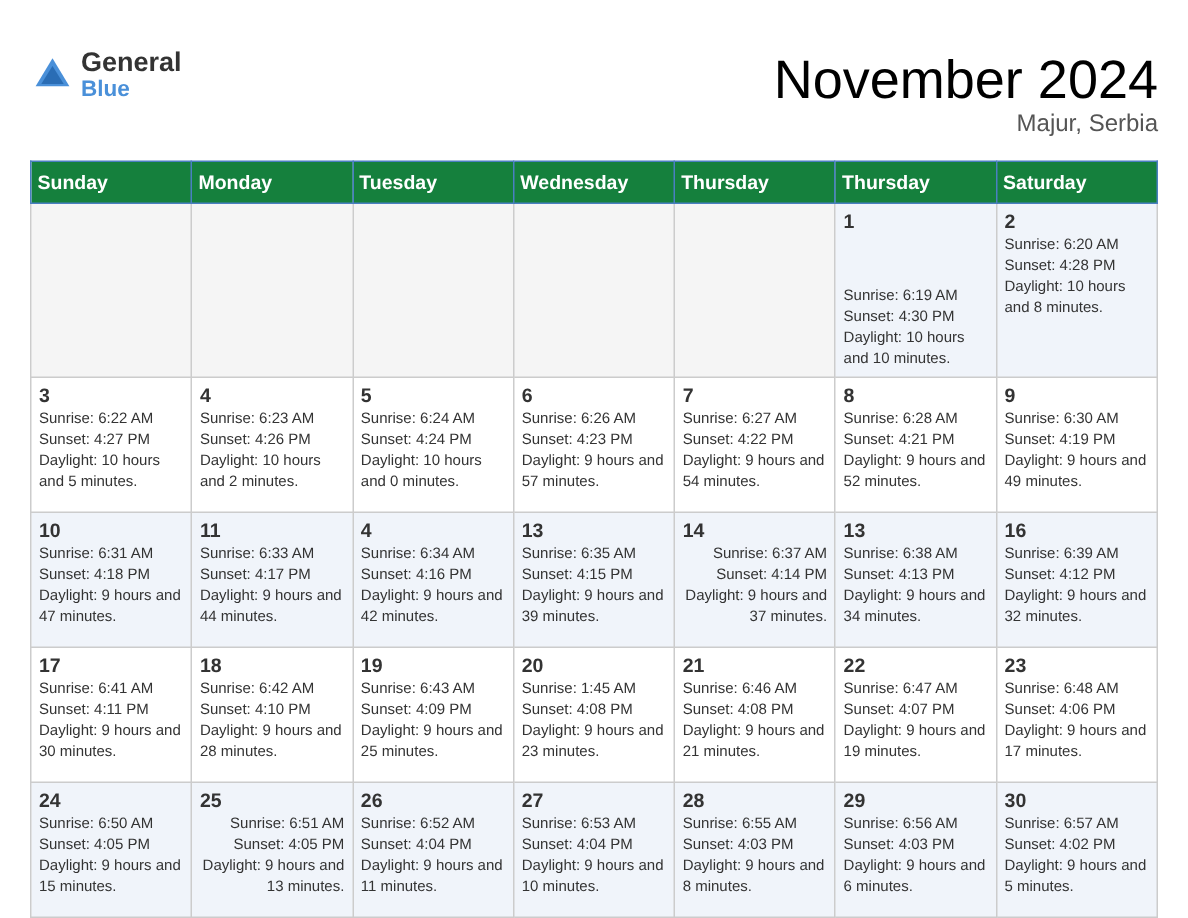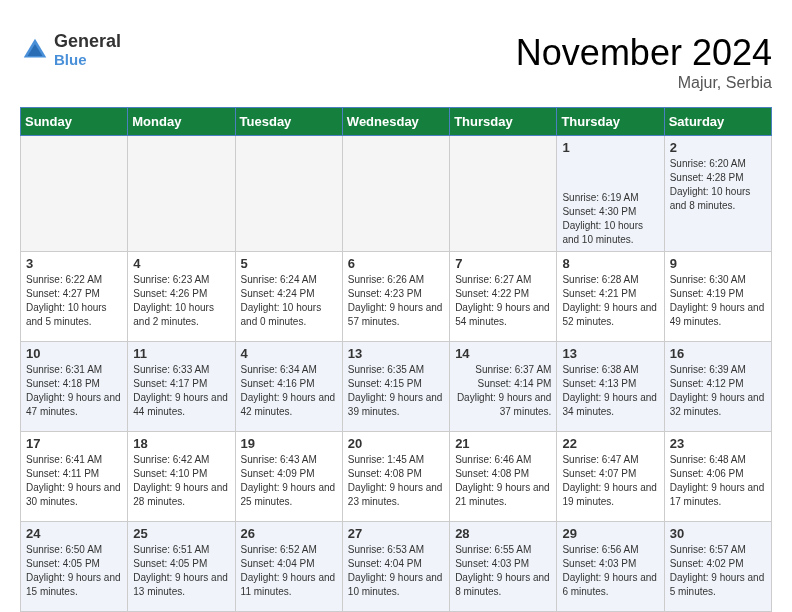--- a/index.html
+++ b/index.html
@@ -209,21 +209,21 @@
         </tr>
         <tr>
           <td class="alt-row">
             <span class="day-num">24</span>
             <div class="day-info" style="white-space: pre-line;">Sunrise: 6:50 AM
 Sunset: 4:05 PM
 Daylight: 9 hours and 15 minutes.</div>
           </td>
           <td class="alt-row">
             <span class="day-num">25</span>
-            <div class="day-info" style="white-space: pre-line;">Sunrise: 6:51 AM
+            <div class="day-info" style="white-space: pre-line; text-align: right;">Sunrise: 6:51 AM
 Sunset: 4:05 PM
 Daylight: 9 hours and 13 minutes.</div>
           </td>
           <td class="alt-row">
             <span class="day-num">26</span>
             <div class="day-info" style="white-space: pre-line;">Sunrise: 6:52 AM
 Sunset: 4:04 PM
 Daylight: 9 hours and 11 minutes.</div>
           </td>
           <td class="alt-row">

